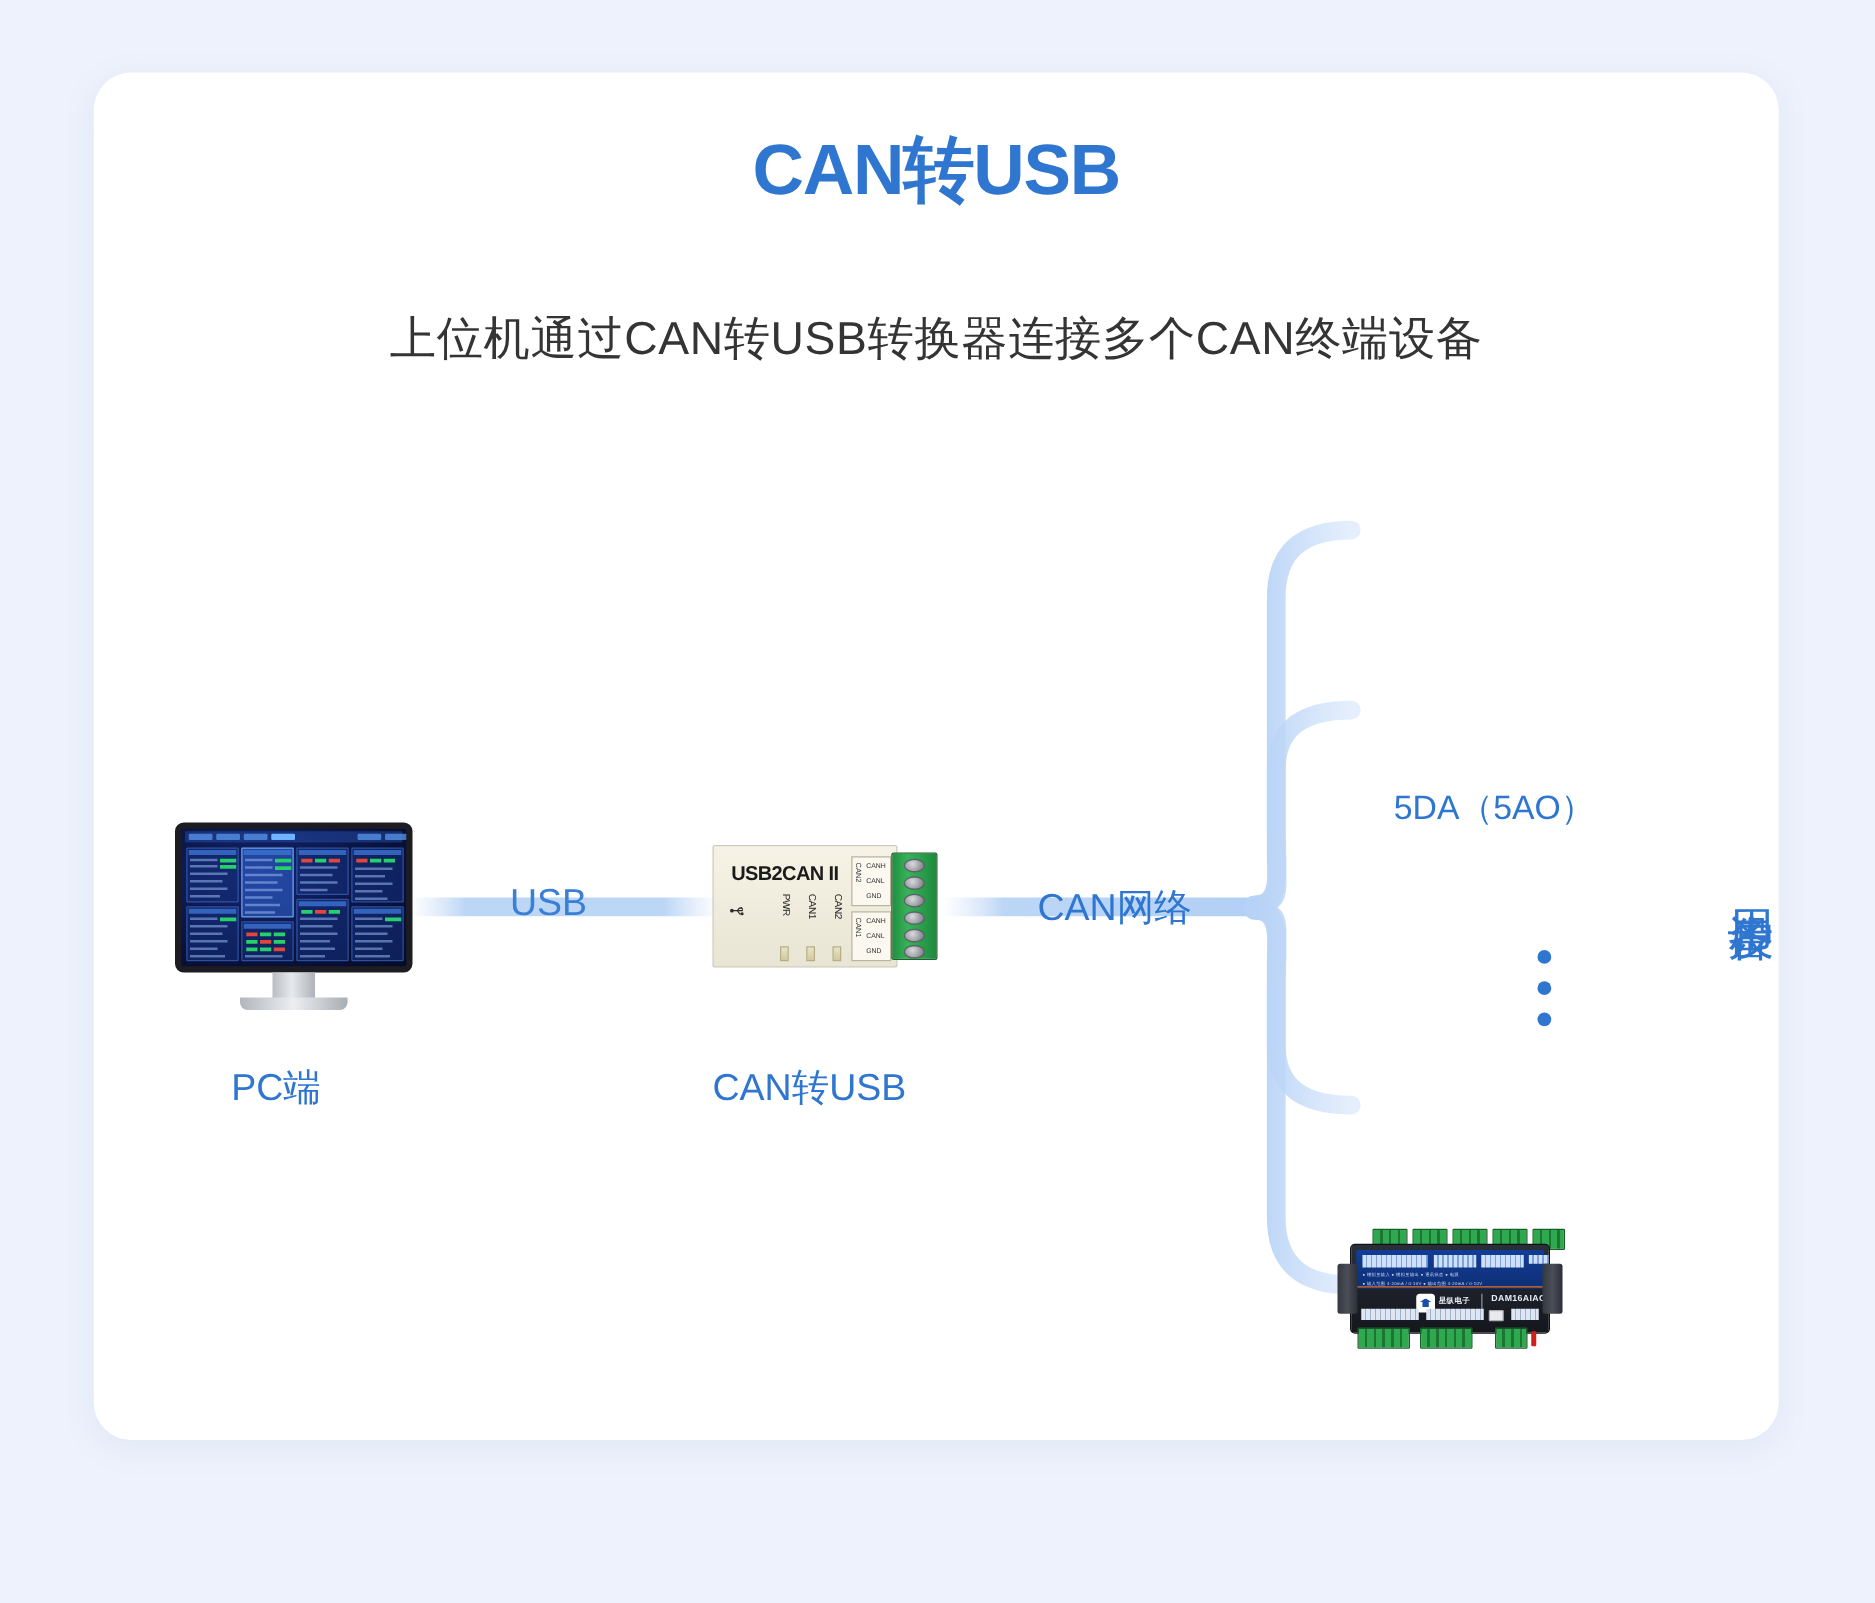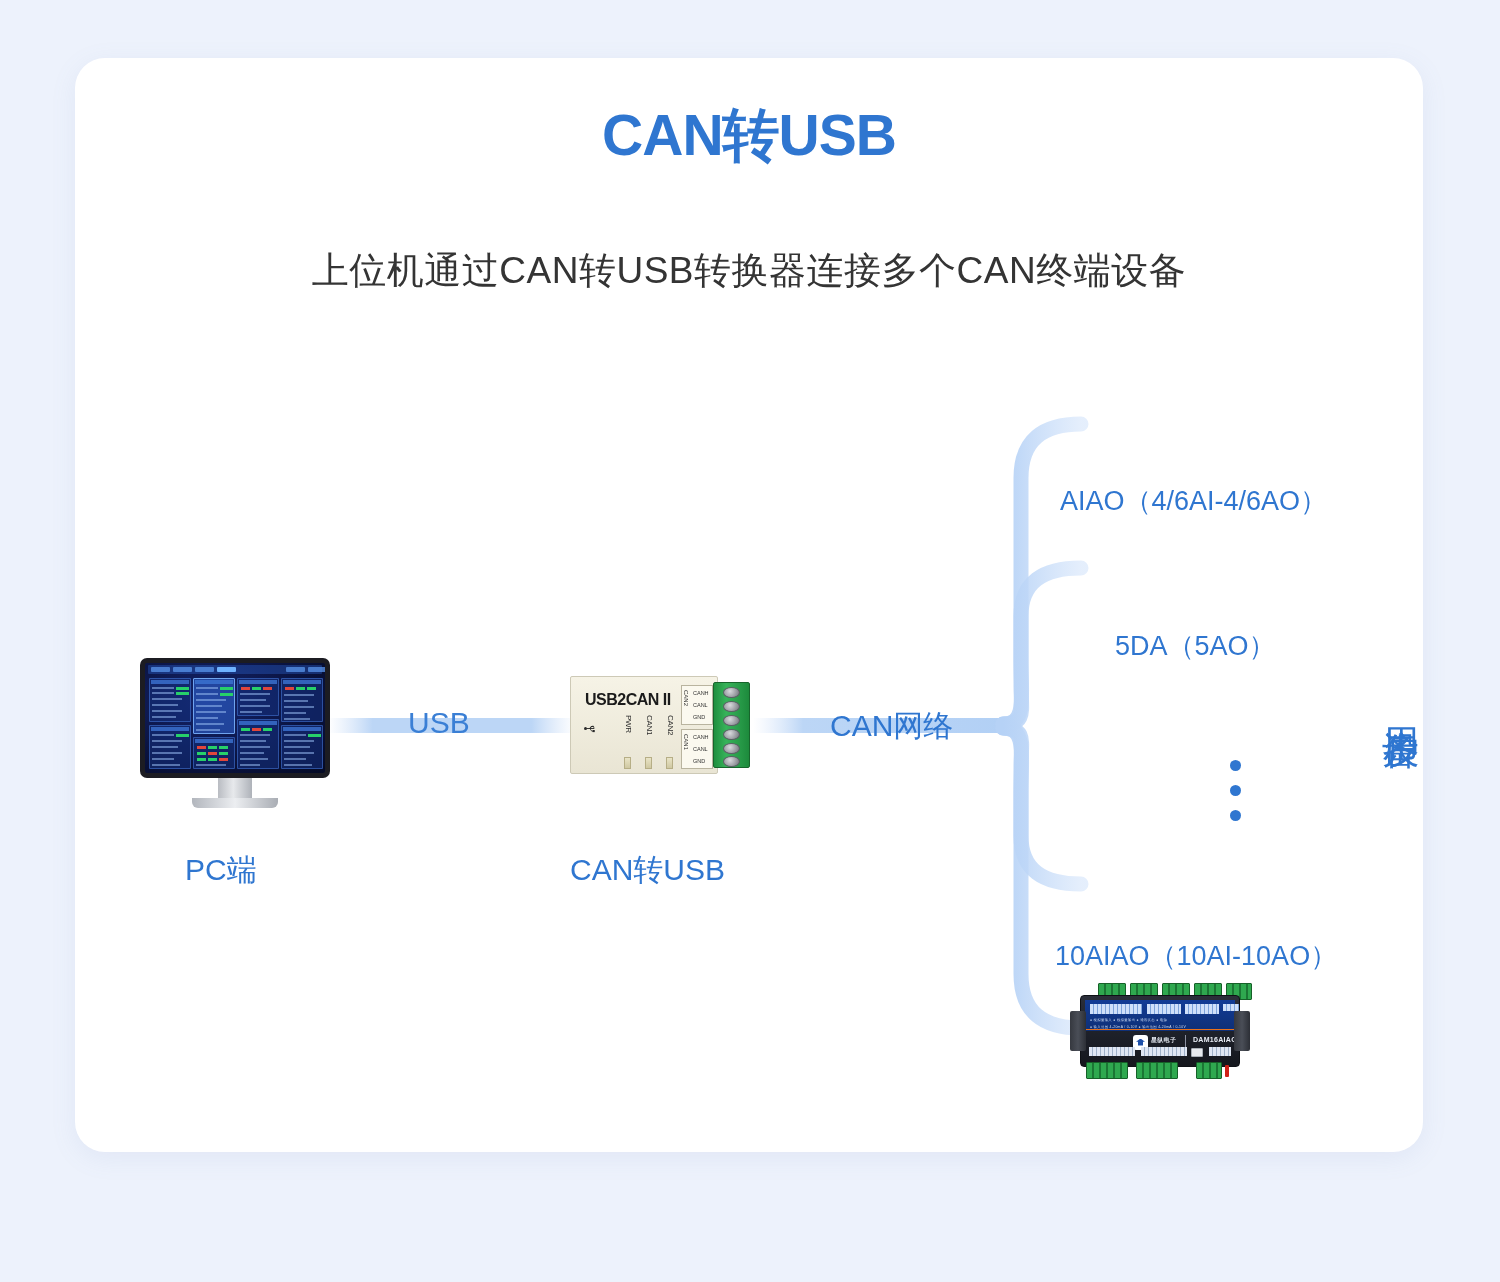--- a/index.html
+++ b/index.html
@@ -427,25 +427,23 @@
       <i class="screw" style="top:32px"></i>
       <i class="screw" style="top:46px"></i>
       <i class="screw" style="top:60px"></i>
       <i class="screw" style="top:73px"></i>
     </div>
   </div>
   <div class="lbl big" style="left:495px;top:792px">CAN转USB</div>
 
   <div class="lbl big" style="left:755px;top:648px">CAN网络</div>
 
-  <div class="lbl" style="left:985px;top:425px">AIAO（4/6AI-4/6AO）</div>
 
   <div class="lbl" style="left:1040px;top:570px">5DA（5AO）</div>
 
-  <div class="lbl" style="left:980px;top:880px">10AIAO（10AI-10AO）</div>
 
   <div class="mod" style="left:985px;top:925px;width:200px;height:96px">
     <div class="w-mod">
       <div class="wm-term" style="left:38px;width:28px;top:0"></div>
       <div class="wm-term" style="left:70px;width:28px;top:0"></div>
       <div class="wm-term" style="left:102px;width:28px;top:0"></div>
       <div class="wm-term" style="left:134px;width:28px;top:0"></div>
       <div class="wm-term" style="left:166px;width:26px;top:0"></div>
 
       <div class="wm-body">

